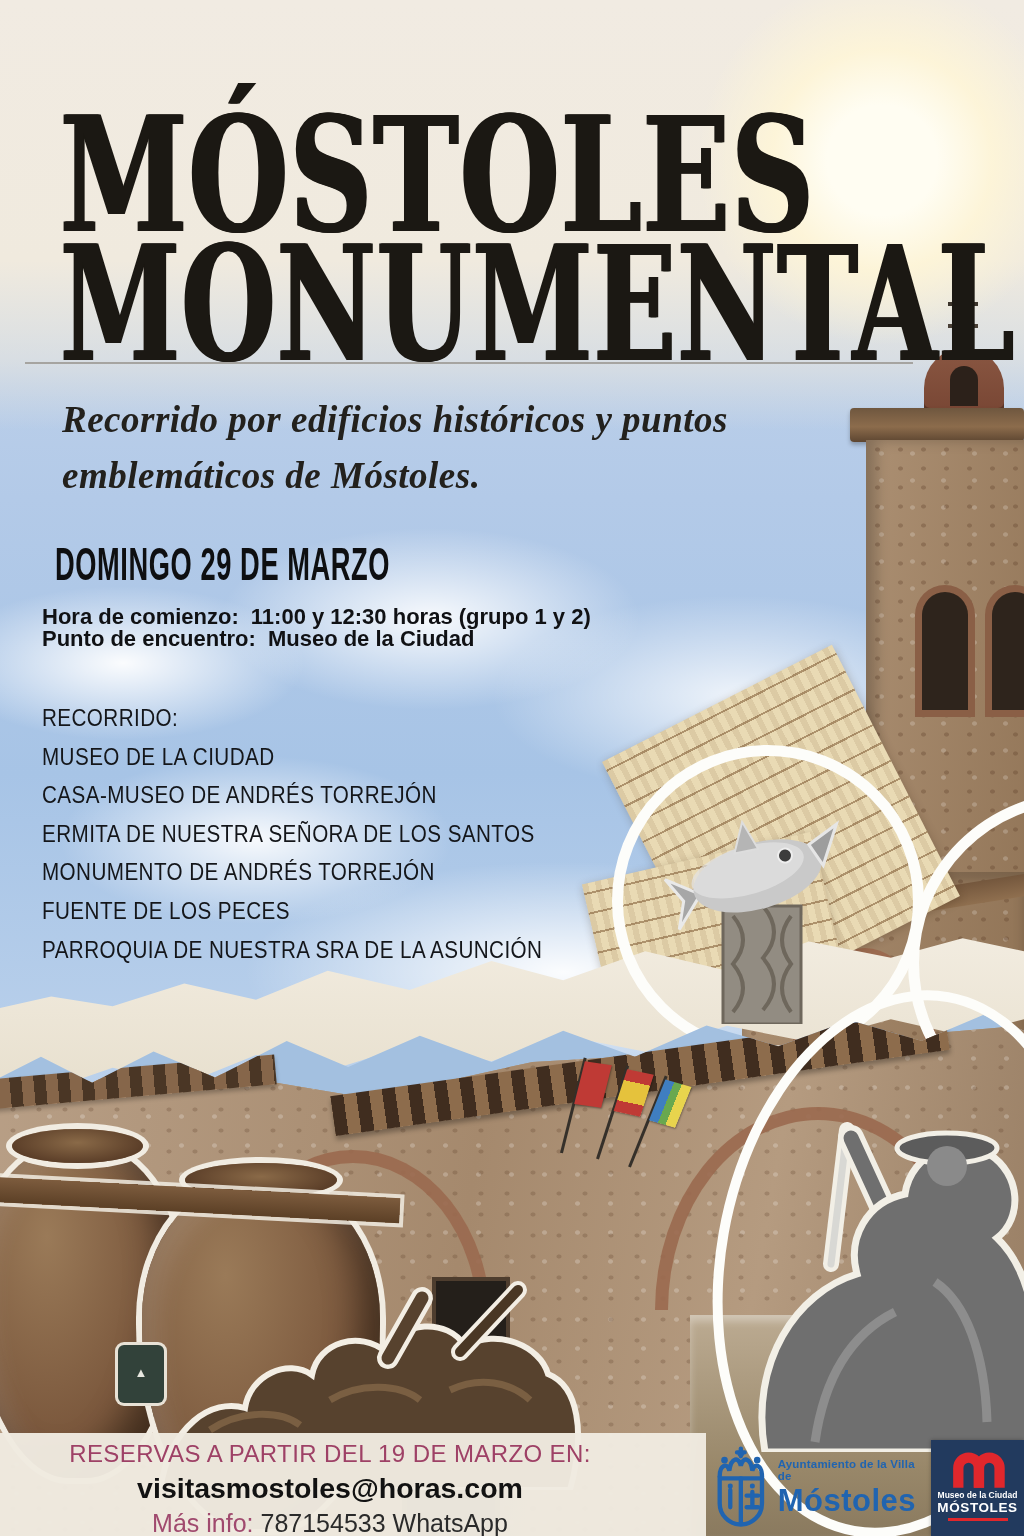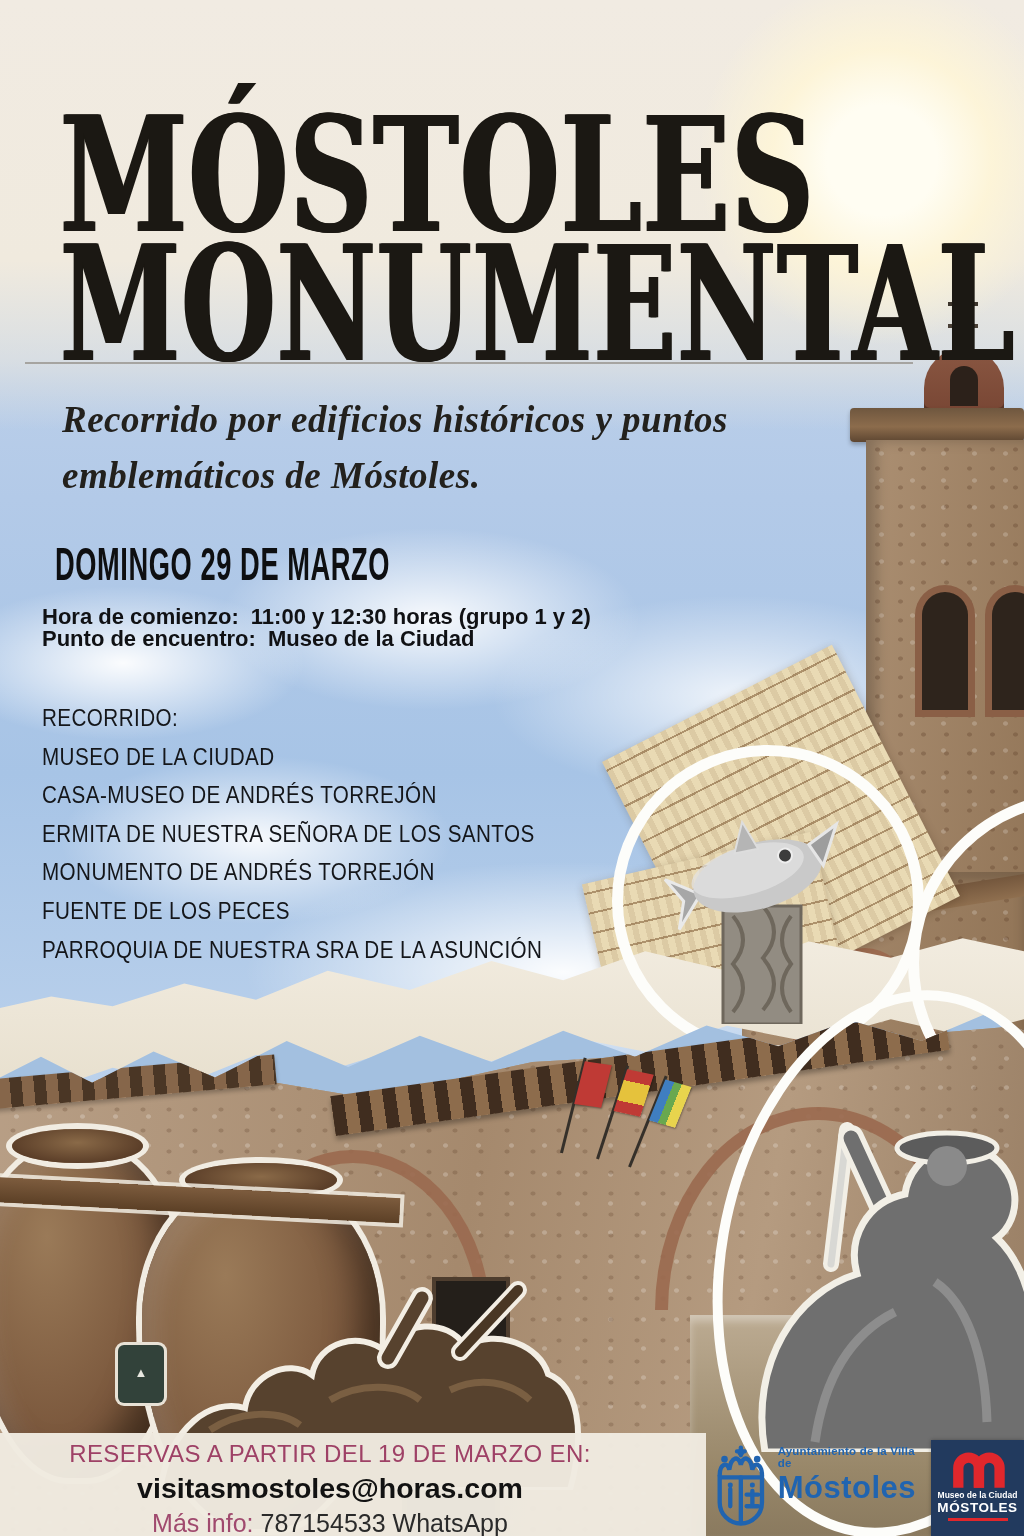--- a/index.html
+++ b/index.html
@@ -113,21 +113,21 @@
   .statue-svg{position:absolute;left:735px;top:1052px;width:300px;height:400px;}
 
   
   .footer-strip{position:absolute;left:0;top:1433px;width:706px;height:103px;background:rgba(240,234,224,.97);}
   .footer-text{position:absolute;left:0;top:1433px;width:660px;text-align:center;}
   .f-line1{margin-top:7px;font-size:24px;letter-spacing:.4px;color:#9e4166;}
   .f-line2{margin-top:4px;font-size:28.5px;font-weight:bold;color:#121212;}
   .f-line3{margin-top:4px;font-size:25px;color:#2a2a2a;}
   .f-line3 .berry{color:#a04a6e;}
 
-  .ayto-logo{position:absolute;left:712px;top:1445px;width:214px;height:86px;display:flex;align-items:flex-start;gap:8px;}
+  .ayto-logo{position:absolute;left:712px;top:1445px;width:214px;height:86px;display:flex;align-items:center;gap:8px;}
   .ayto-texts{display:flex;flex-direction:column;}
   .ayto-tagline{font-size:11.5px;font-weight:bold;color:#2064b0;letter-spacing:.2px;}
   .ayto-name{font-size:31px;font-weight:bold;color:#2064b0;margin-top:1px;letter-spacing:.5px;}
   .museo-logo{position:absolute;left:931px;top:1440px;width:93px;height:96px;background:#223a5e;
     display:flex;flex-direction:column;align-items:center;box-shadow:0 0 4px rgba(0,0,0,.3);}
   .museo-tagline{font-size:8.5px;color:#fff;margin-top:2px;font-weight:bold;}
   .museo-name{font-size:13.5px;color:#fff;font-weight:bold;letter-spacing:.6px;}
   .museo-underline{width:60px;height:3px;background:#e1272c;margin-top:3px;}
 
   

